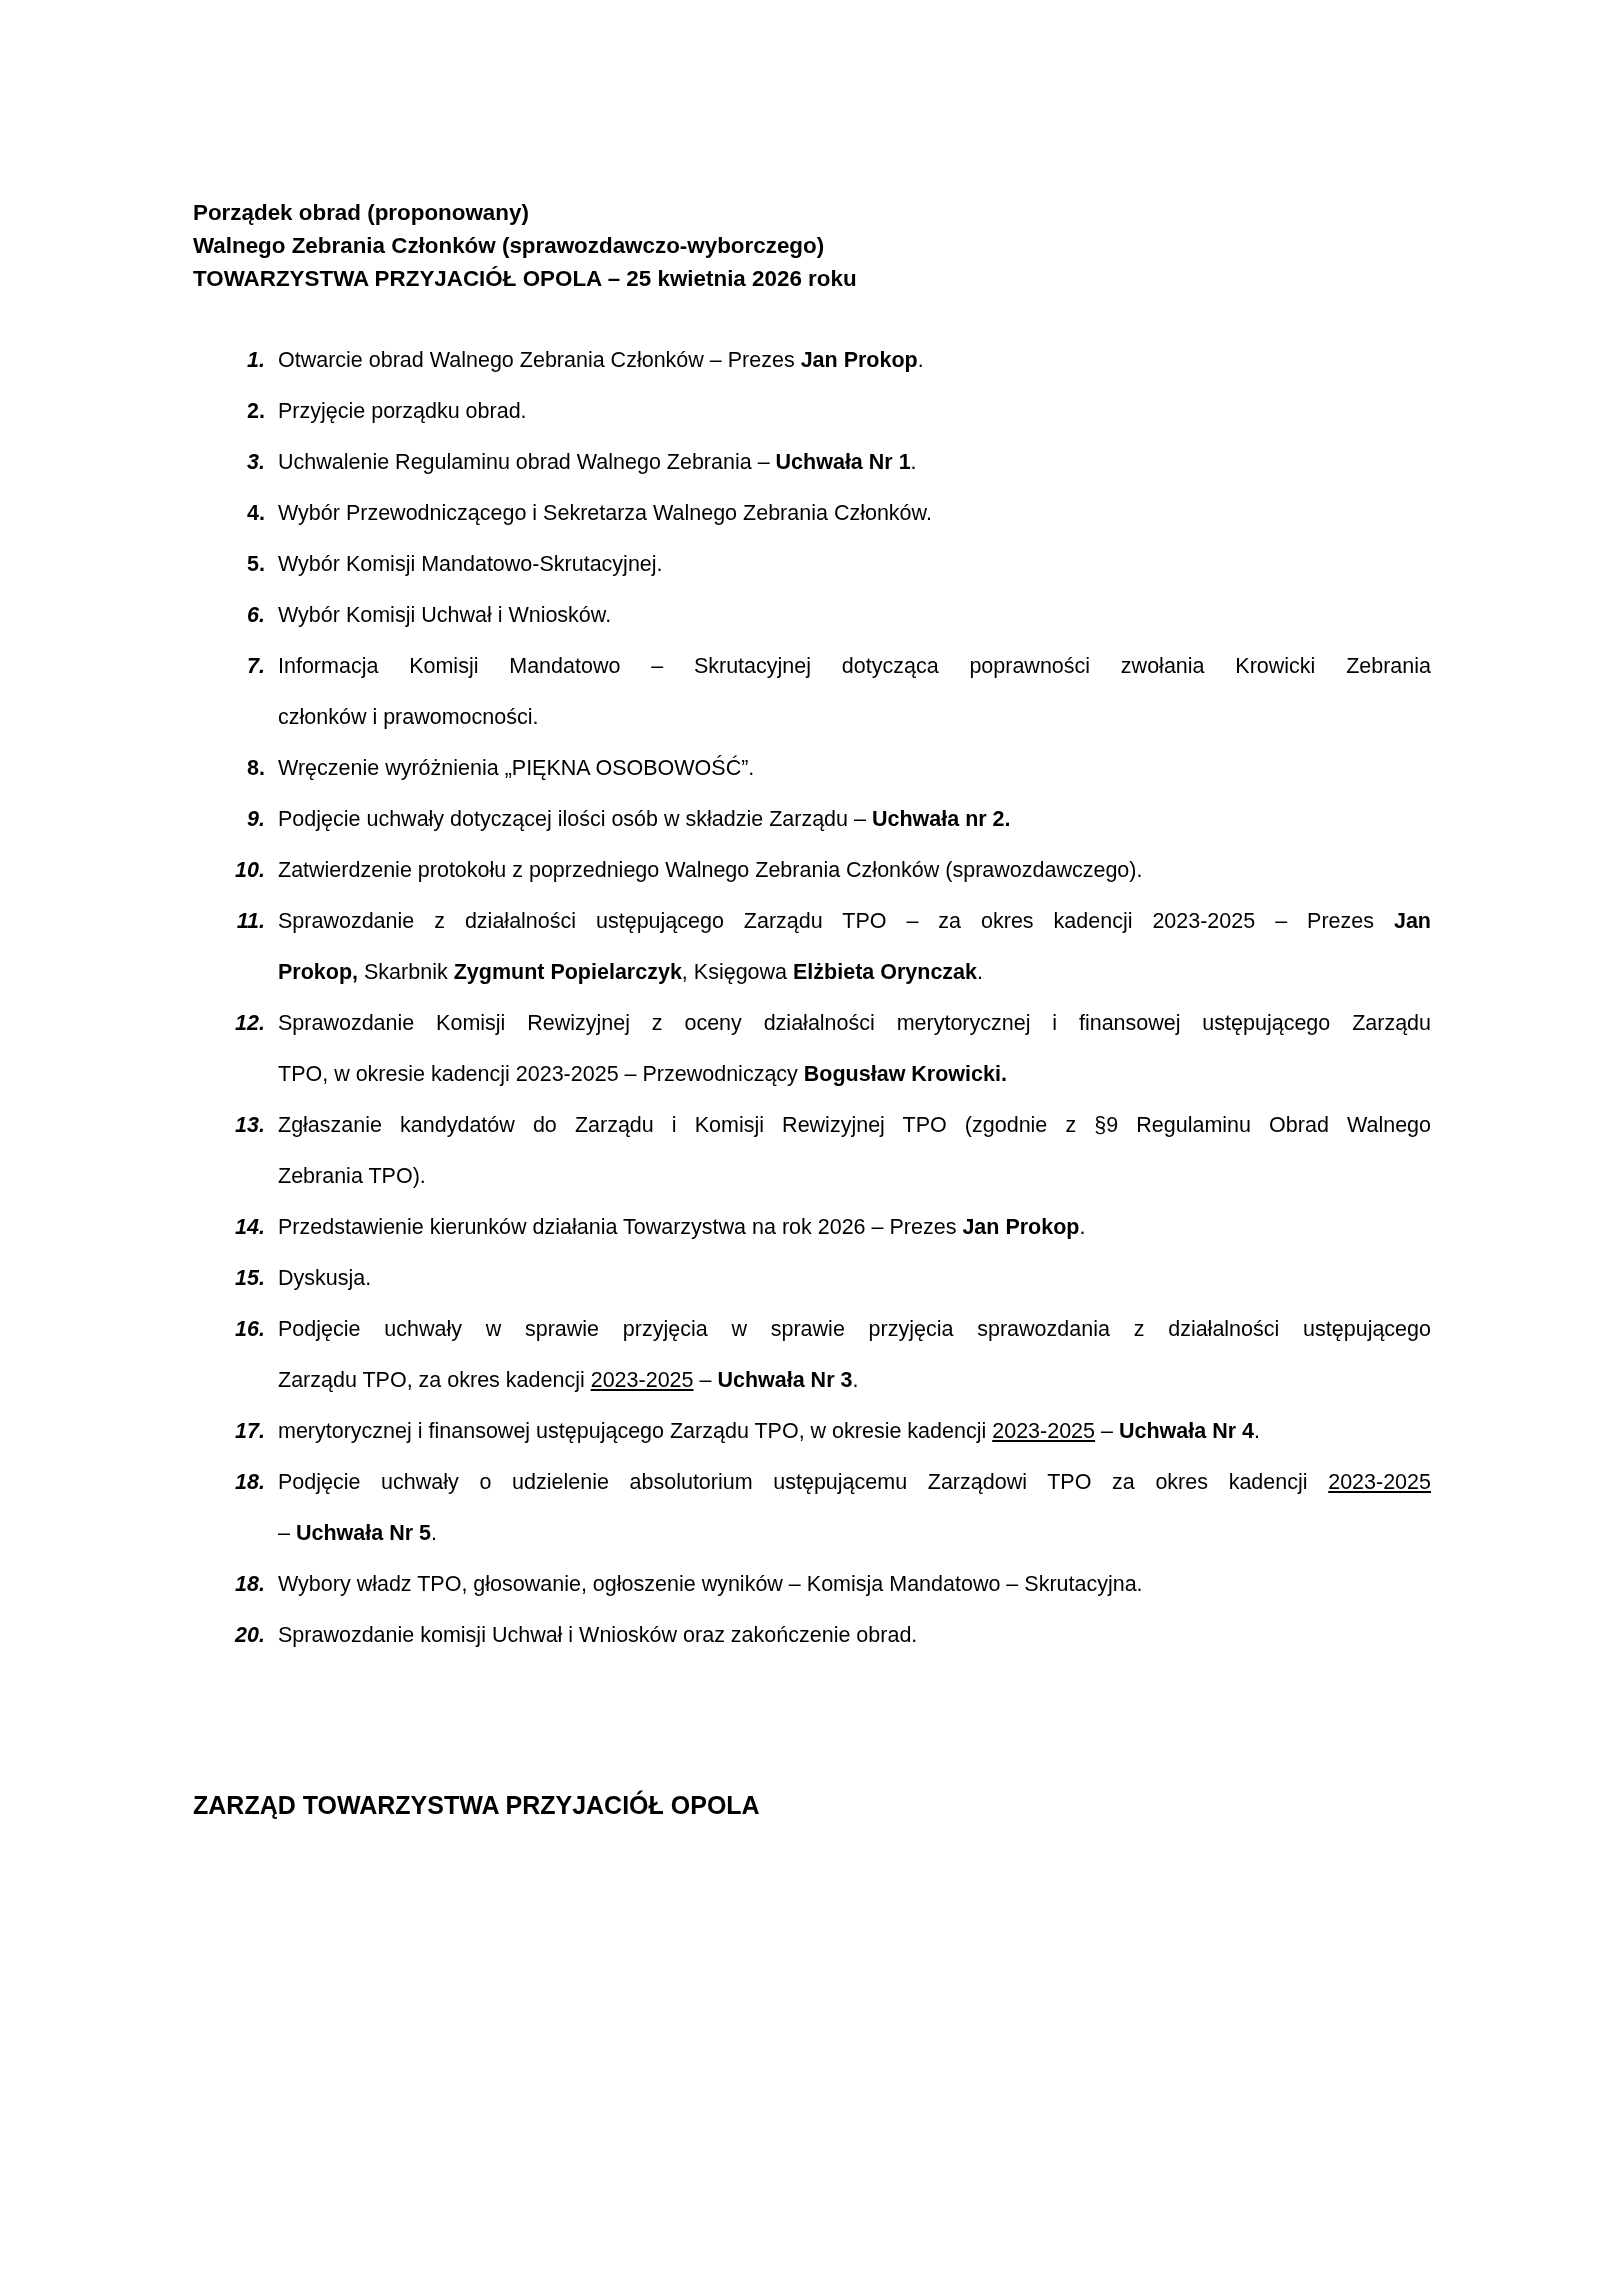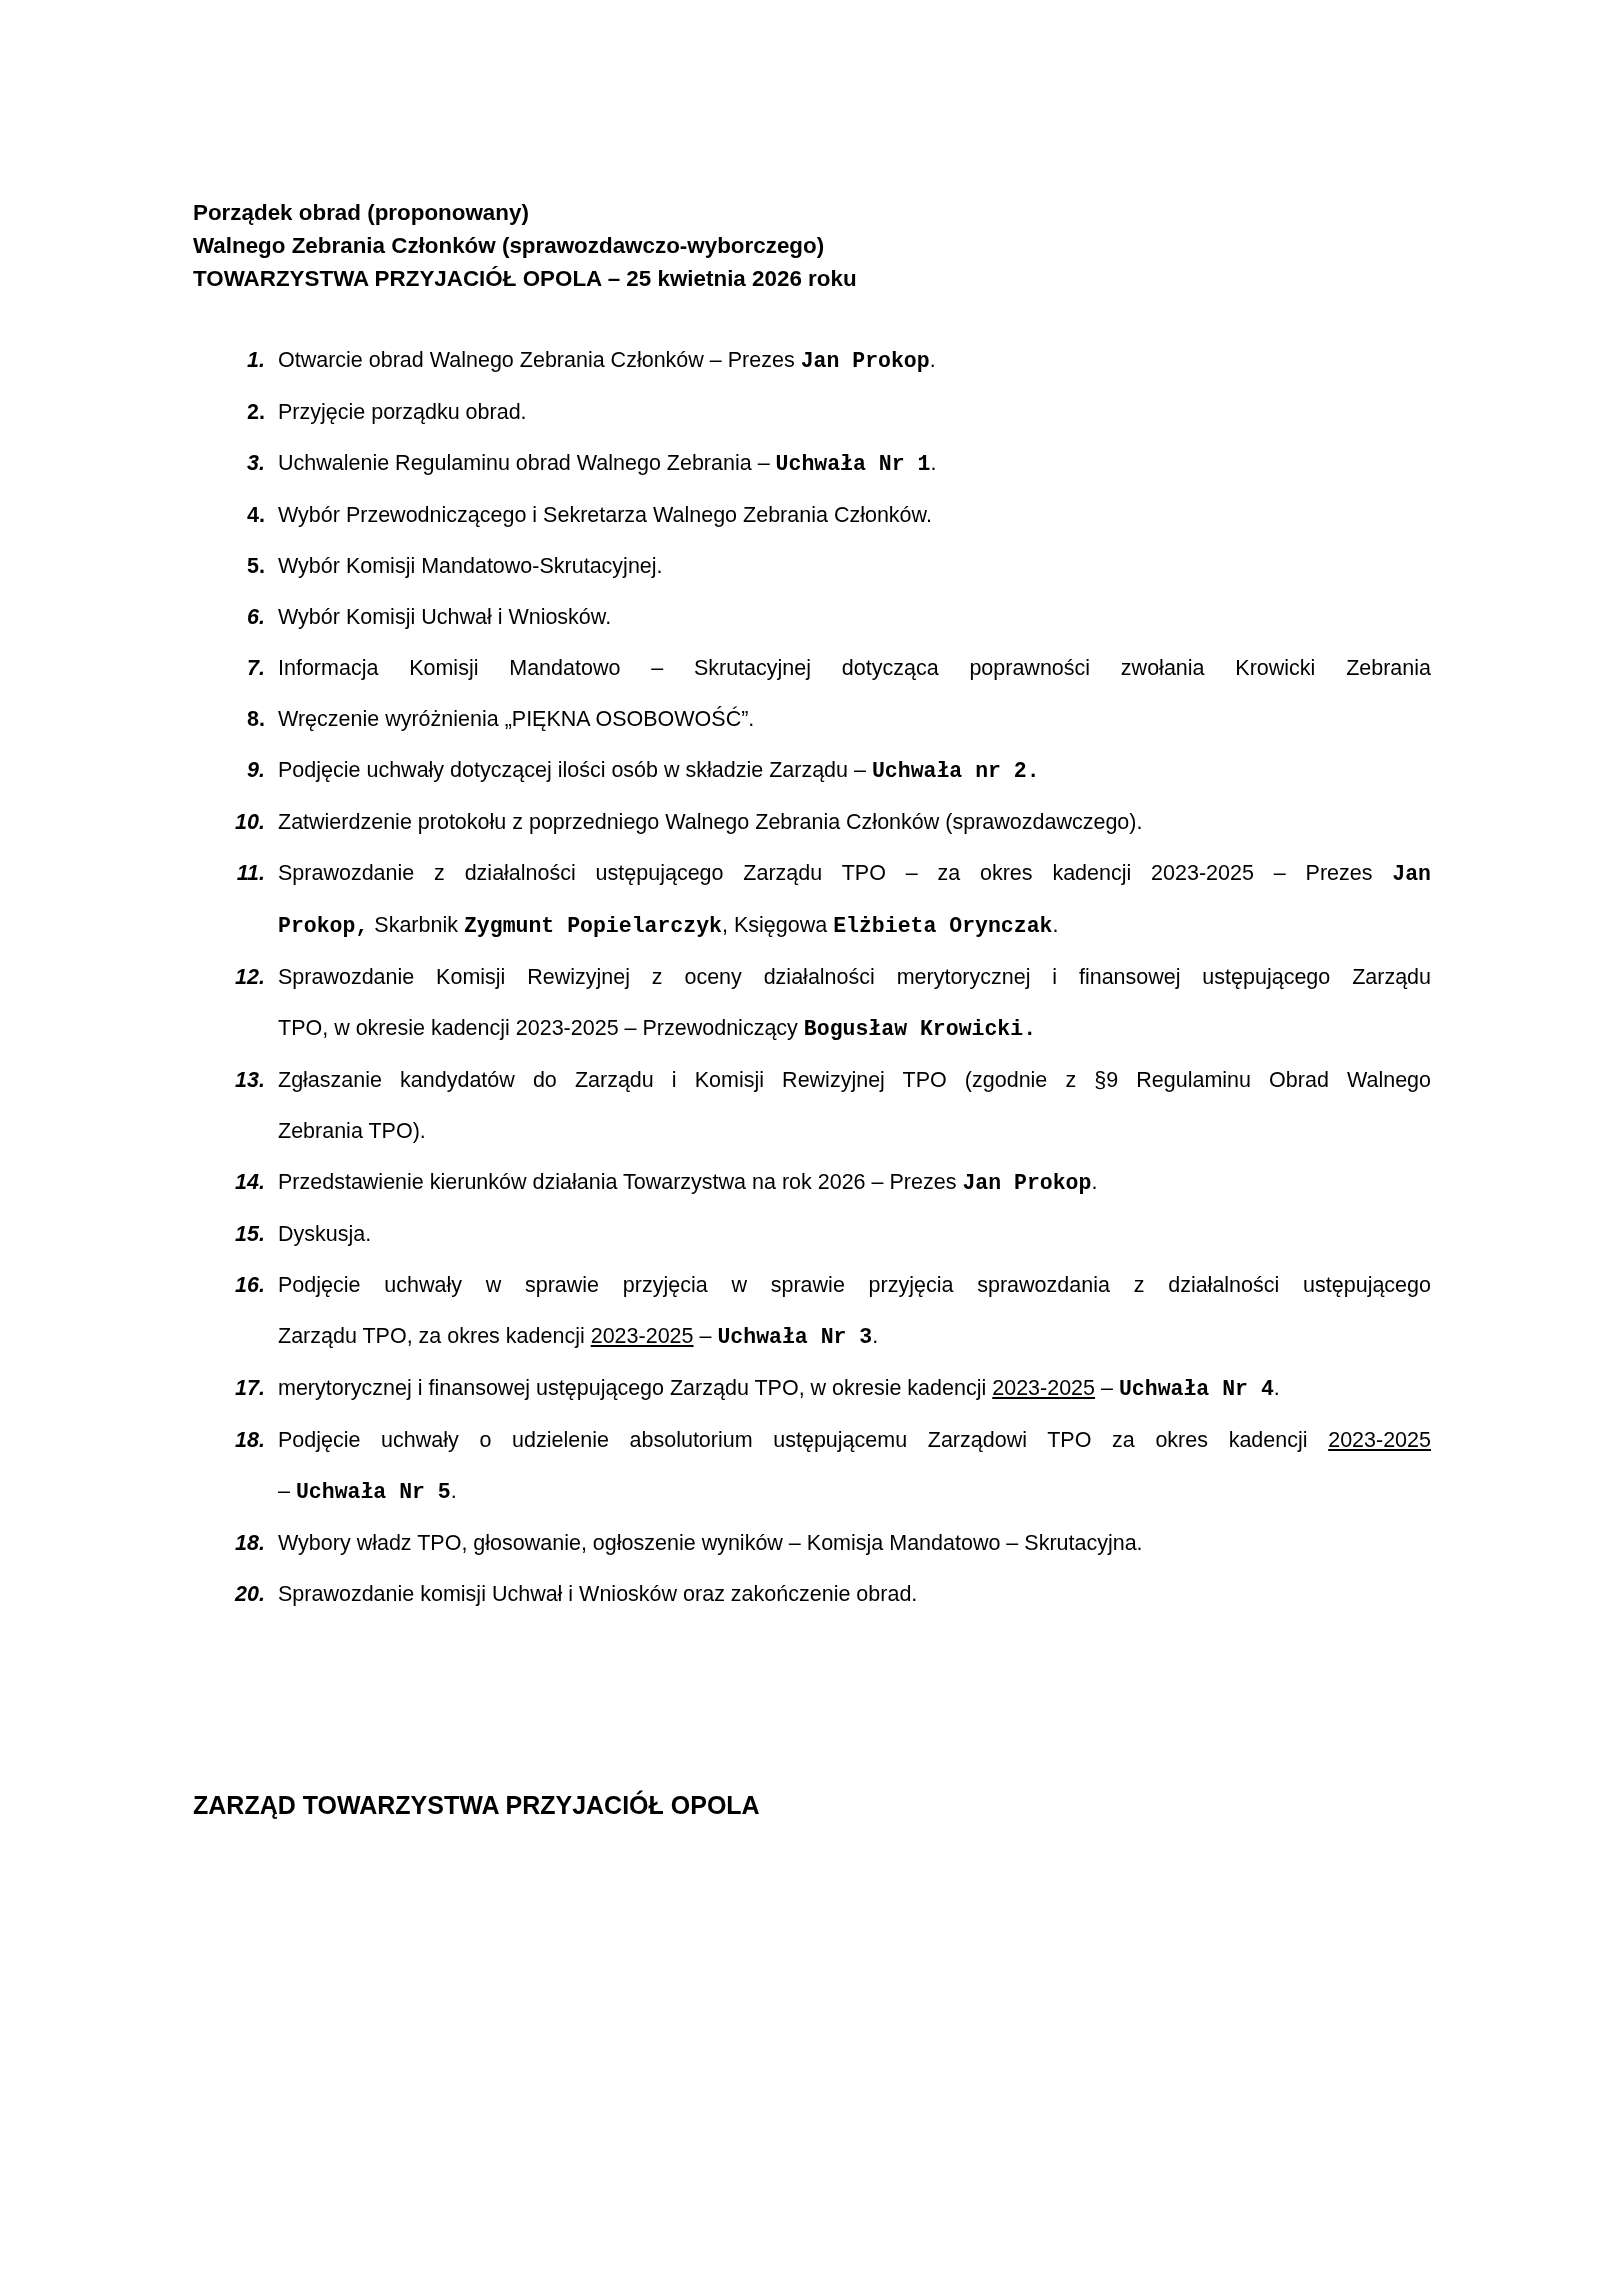--- a/index.html
+++ b/index.html
@@ -38,21 +38,21 @@
     text-align:right;
     font-weight:bold;
   }
   .num.i{font-style:italic;}
   .line{text-align:left;}
   .line.just{
     text-align:justify;
     text-align-last:justify;
     -moz-text-align-last:justify;
   }
-  .b{font-weight:bold;font-family:Liberation Mono, monospace;}
+  .b{font-weight:bold;}
   .u{text-decoration:underline;}
   .footer{
     position:absolute;
     left:193px;
     top:1791px;
     font-weight:bold;
     font-size:25px;
     white-space:nowrap;
   }
 </style>
@@ -101,20 +101,21 @@
       <div class="item">
         <span class="num i">6.</span>
         <div>
           <div class="line"><span>Wybór Komisji Uchwał i Wniosków.</span></div>
         </div>
       </div>
       <div class="item">
         <span class="num i">7.</span>
         <div>
           <div class="line just"><span>Informacja Komisji Mandatowo – Skrutacyjnej dotycząca poprawności zwołania Krowicki Zebrania</span></div>
+          <div class="line"><span>członków i prawomocności.</span></div>
         </div>
       </div>
       <div class="item">
         <span class="num">8.</span>
         <div>
           <div class="line"><span>Wręczenie wyróżnienia „PIĘKNA OSOBOWOŚĆ”.</span></div>
         </div>
       </div>
       <div class="item">
         <span class="num i">9.</span>

